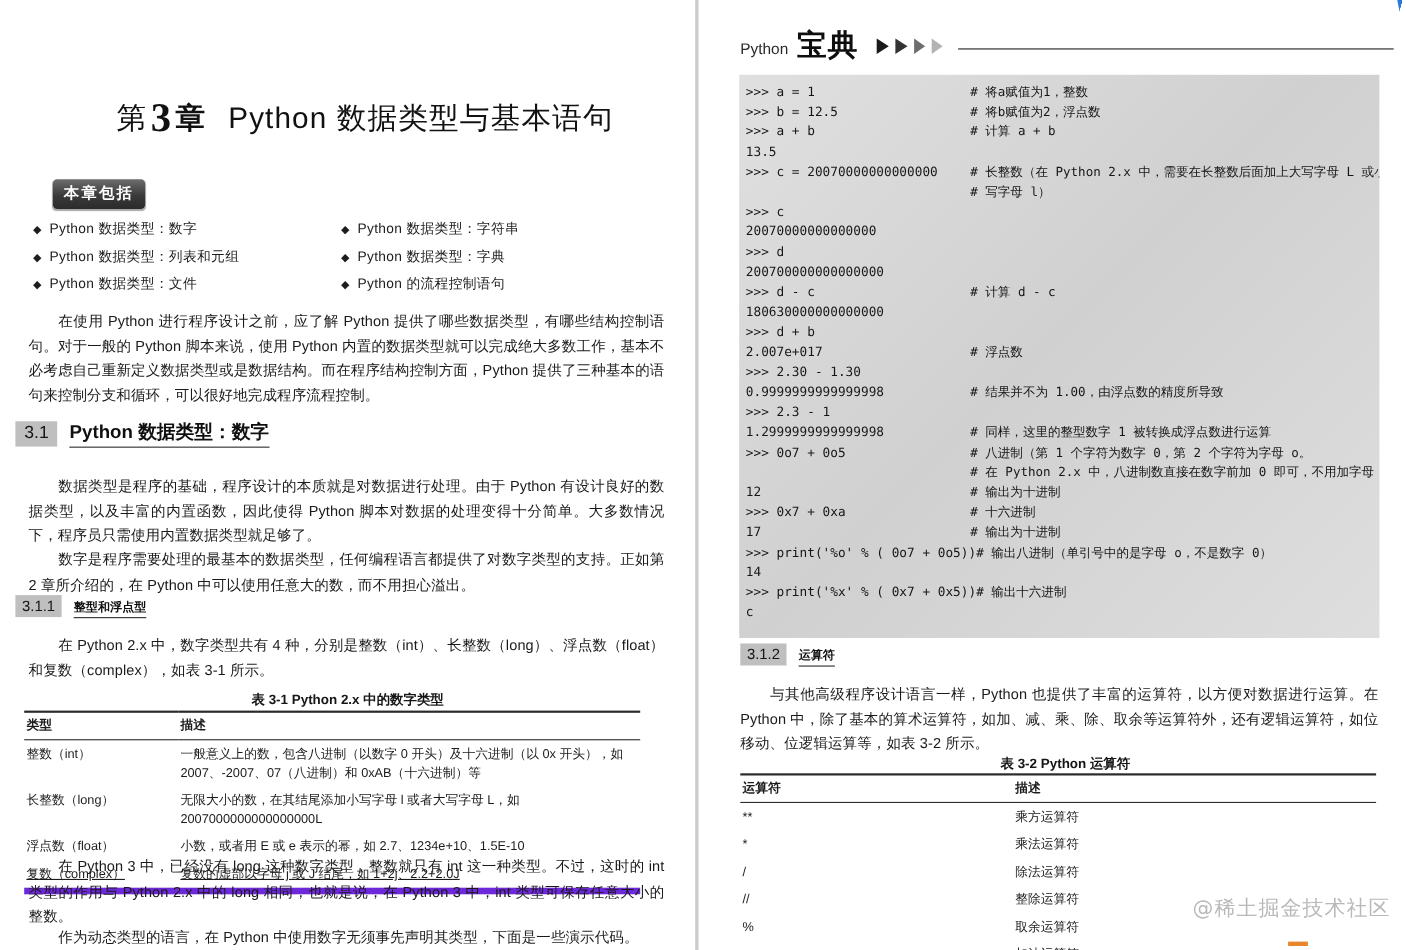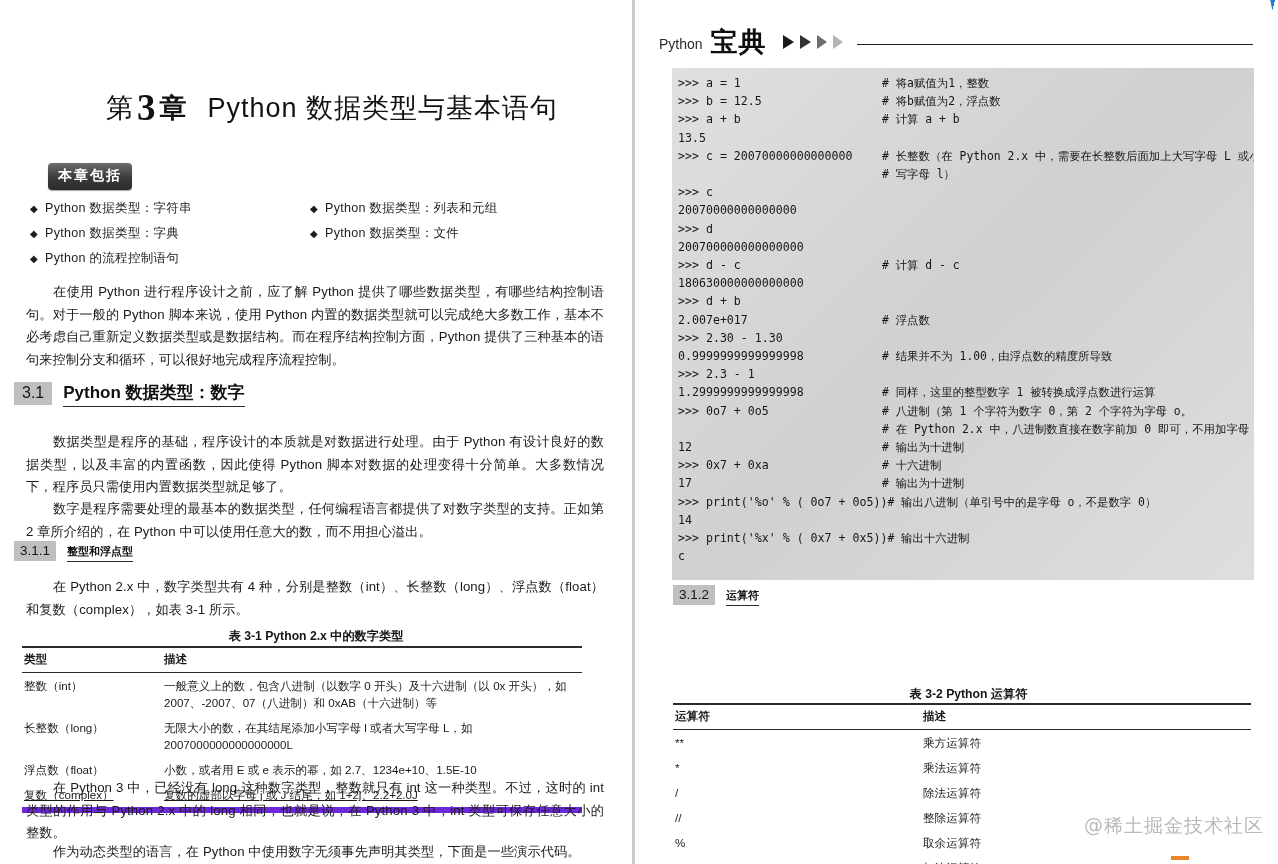--- a/index.html
+++ b/index.html
@@ -147,21 +147,21 @@
   
   .right-page {
     position: absolute;
     left: 635px; top: 0;
     width: 643px; height: 864px;
     color: #1c1c1c;
   }
 
   .runhead {
     position: absolute;
-    left: 24px; top: 28px;
+    left: 38px; top: 28px;
     display: flex; align-items: flex-end; gap: 8px;
     width: 594px;
   }
   .runhead .rh-en { font-size: 14px; color:#2a2a2a; padding-bottom:3px; }
   .runhead .rh-zh {
     font-size: 27px; font-weight: bold;
     font-family: "DejaVu Serif","Liberation Serif", serif;
     line-height: 1; color:#0e0e0e; letter-spacing: 1px;
   }
   .tris { display:flex; align-items:center; gap:6px; padding-bottom:6px; margin-left:8px; }
@@ -221,20 +221,21 @@
 
   <div class="left-page">
 
     <div class="chapter-title">
       <span>第</span><span class="num">3</span><span class="zh">章</span><span class="gap"></span><span>Python 数据类型与基本语句</span>
     </div>
 
     <div class="badge-chapter">本章包括</div>
 
     <div class="toc">
+      <div class="toc-item"><span class="dia">◆</span><span>Python 数据类型：数字</span></div>
       <div class="toc-item"><span class="dia">◆</span><span>Python 数据类型：字符串</span></div>
       <div class="toc-item"><span class="dia">◆</span><span>Python 数据类型：列表和元组</span></div>
       <div class="toc-item"><span class="dia">◆</span><span>Python 数据类型：字典</span></div>
       <div class="toc-item"><span class="dia">◆</span><span>Python 数据类型：文件</span></div>
       <div class="toc-item"><span class="dia">◆</span><span>Python 的流程控制语句</span></div>
     </div>
 
     <div class="para ind" style="left:26px; top:281px; width:578px;">在使用 Python 进行程序设计之前，应了解 Python 提供了哪些数据类型，有哪些结构控制语句。对于一般的 Python 脚本来说，使用 Python 内置的数据类型就可以完成绝大多数工作，基本不必考虑自己重新定义数据类型或是数据结构。而在程序结构控制方面，Python 提供了三种基本的语句来控制分支和循环，可以很好地完成程序流程控制。</div>
 
     <div class="sec-head" style="left:14px; top:381px;">
@@ -417,20 +418,21 @@
         </div>
       </div>
   </div>
 
   <div class="right-page">
     <div class="sec-head" style="left:38px; top:585px;">
       <span class="sec-num small">3.1.2</span>
       <span class="sec-text small">运算符</span>
     </div>
 
+    <div class="para ind" style="left:38px; top:620px; width:580px;">与其他高级程序设计语言一样，Python 也提供了丰富的运算符，以方便对数据进行运算。在 Python 中，除了基本的算术运算符，如加、减、乘、除、取余等运算符外，还有逻辑运算符，如位移动、位逻辑运算等，如表 3-2 所示。</div>
 
     <div class="tbl-caption" style="left:12px; top:686px;">表 3-2    Python 运算符</div>
 
     <table class="book" style="left:38px; top:703px; width:578px;">
       <colgroup>
           <col style="width:248px">
           <col>
         </colgroup>
       <thead>
         <tr>

